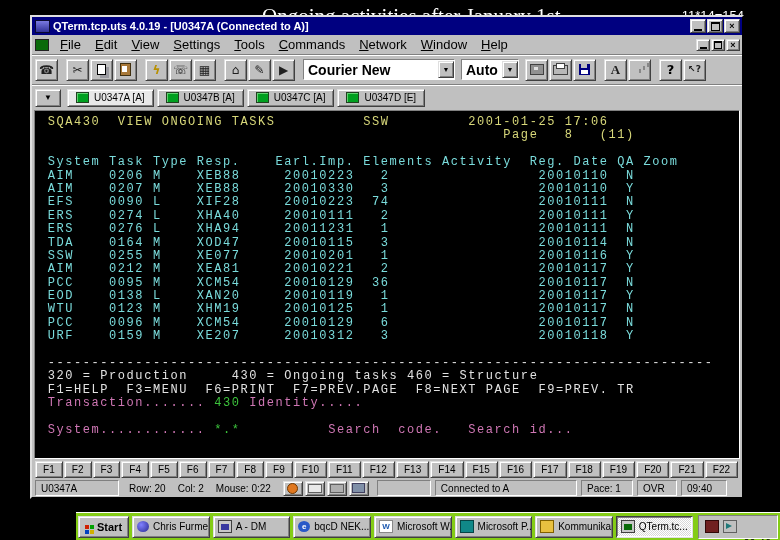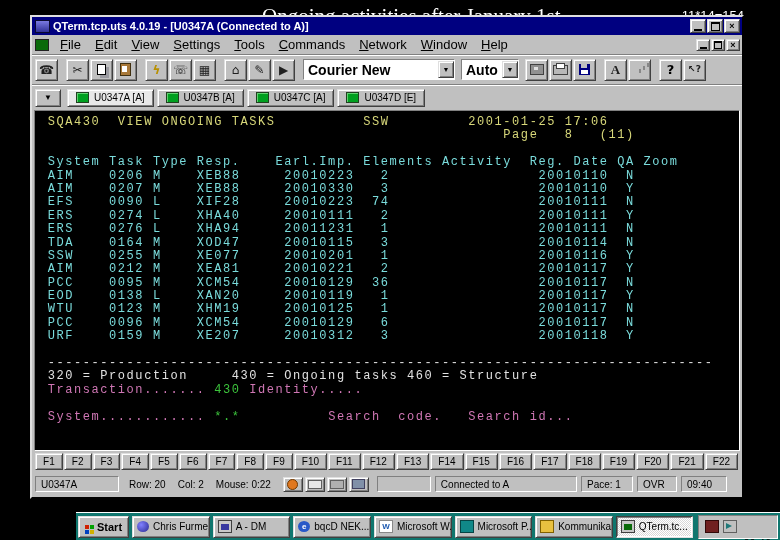--- a/index.html
+++ b/index.html
@@ -68,32 +68,32 @@
   .terminal{flex:1 1 auto;min-height:0;background:#000;margin:0 2px;border:1px solid;border-color:#808080 #fff #fff #808080;
             overflow:hidden;padding:5px 0 0 4px;
             font-family:"Liberation Mono","DejaVu Sans Mono",monospace;font-size:12px;letter-spacing:1.56px;}
   .tline{height:13.4px;line-height:13.4px;white-space:pre;}
   .tc-y{color:var(--t-yellow);} .tc-c{color:var(--t-cyan);} .tc-w{color:var(--t-white);}
   .tc-g{color:var(--t-green);} .tc-p{color:var(--t-pink);}
   
   .fkeybar{height:20px;display:flex;align-items:center;padding:0 3px;flex:0 0 auto;}
   .fkey{height:17px;flex:1 1 auto;margin-right:1px;font-size:10px;color:#000;display:flex;align-items:center;justify-content:center;padding:0;}
   
-  .statusbar{height:26px;display:flex;align-items:center;padding:0 3px;flex:0 0 auto;font-size:10px;color:#000;}
+  .statusbar{height:18px;display:flex;align-items:center;padding:0 3px;flex:0 0 auto;font-size:10px;color:#000;}
   .spanel{height:14px;display:flex;align-items:center;padding:0 5px;margin-right:4px;white-space:nowrap;}
   .sflat{padding:0 6px;white-space:nowrap;}
   .sicons{display:flex;margin:0 6px;}
   .sicon{width:20px;height:15px;margin-right:2px;display:flex;align-items:center;justify-content:center;padding:0;}
   .sic-poll{width:9px;height:9px;border-radius:50%;background:#e07820;border:1px solid #703800;}
   .sic-kbd{width:12px;height:7px;background:#e8e8e8;border:1px solid #606060;}
   .sic-prn{width:12px;height:7px;background:#b0b0b0;border:1px solid #606060;}
   .sic-scr{width:11px;height:8px;background:#8090a8;border:1px solid #404060;}
   .sgrow{flex:1 1 auto;}
   
-  .taskbar{position:absolute;left:76px;top:512px;width:704px;height:28px;background:#0f766e;
+  .taskbar{position:absolute;left:76px;top:512px;width:704px;height:28px;background:#84cc16;
            border-top:1px solid #fff;display:flex;align-items:center;padding:0 2px;box-sizing:border-box;}
   .startbtn{height:22px;padding:0 6px;display:flex;align-items:center;font-size:11px;font-weight:bold;color:#000;margin-right:3px;flex:0 0 auto;}
   .winlogo{width:4px;height:4px;background:#d02000;margin-right:8px;
            box-shadow:5px 0 0 #00a000,0 5px 0 #0040c0,5px 5px 0 #d0b000;}
   .taskbtn{height:22px;flex:1 1 0;margin-right:3px;display:flex;align-items:center;padding:0 4px;font-size:10px;color:#000;
            white-space:nowrap;overflow:hidden;min-width:0;}
   .taskbtn.active{border-color:#404040 #dfdfdf #dfdfdf #404040;box-shadow:inset -1px -1px 0 #fff,inset 1px 1px 0 #808080;
                   background:repeating-conic-gradient(#fff 0% 25%,#d8d8d8 0% 50%) 0 0/2px 2px;}
   .tico{width:12px;height:11px;margin-right:4px;flex:0 0 auto;display:flex;align-items:center;justify-content:center;
         font-size:8px;font-weight:bold;color:#fff;}
@@ -273,20 +273,21 @@
         <div class="tline"><span class="tc-c"> SSW    0255 M    XE077     20010201   1                 20010116  Y</span></div>
         <div class="tline"><span class="tc-c"> AIM    0212 M    XEA81     20010221   2                 20010117  Y</span></div>
         <div class="tline"><span class="tc-c"> PCC    0095 M    XCM54     20010129  36                 20010117  N</span></div>
         <div class="tline"><span class="tc-c"> EOD    0138 L    XAN20     20010119   1                 20010117  Y</span></div>
         <div class="tline"><span class="tc-c"> WTU    0123 M    XHM19     20010125   1                 20010117  N</span></div>
         <div class="tline"><span class="tc-c"> PCC    0096 M    XCM54     20010129   6                 20010117  N</span></div>
         <div class="tline"><span class="tc-c"> URF    0159 M    XE207     20010312   3                 20010118  Y</span></div>
         <div class="tline"></div>
         <div class="tline"><span class="tc-w"> ----------------------------------------------------------------------------</span></div>
         <div class="tline"><span class="tc-w"> 320 = Production     430 = Ongoing tasks 460 = Structure</span></div>
+        <div class="tline"><span class="tc-w"> F1=HELP  F3=MENU  F6=PRINT  F7=PREV.PAGE  F8=NEXT PAGE  F9=PREV. TR</span></div>
         <div class="tline"><span class="tc-p"> Transaction.......</span><span class="tc-g"> 430</span><span class="tc-p"> Identity.....</span></div>
         <div class="tline"></div>
         <div class="tline"><span class="tc-p"> System............</span><span class="tc-g"> *.*</span><span class="tc-p">          Search  code.   Search id...</span></div>
       </div>
 
     <div class="fkeybar" id="fkeys">
         <button class="fkey raised">F1</button>
         <button class="fkey raised">F2</button>
         <button class="fkey raised">F3</button>
         <button class="fkey raised">F4</button>

